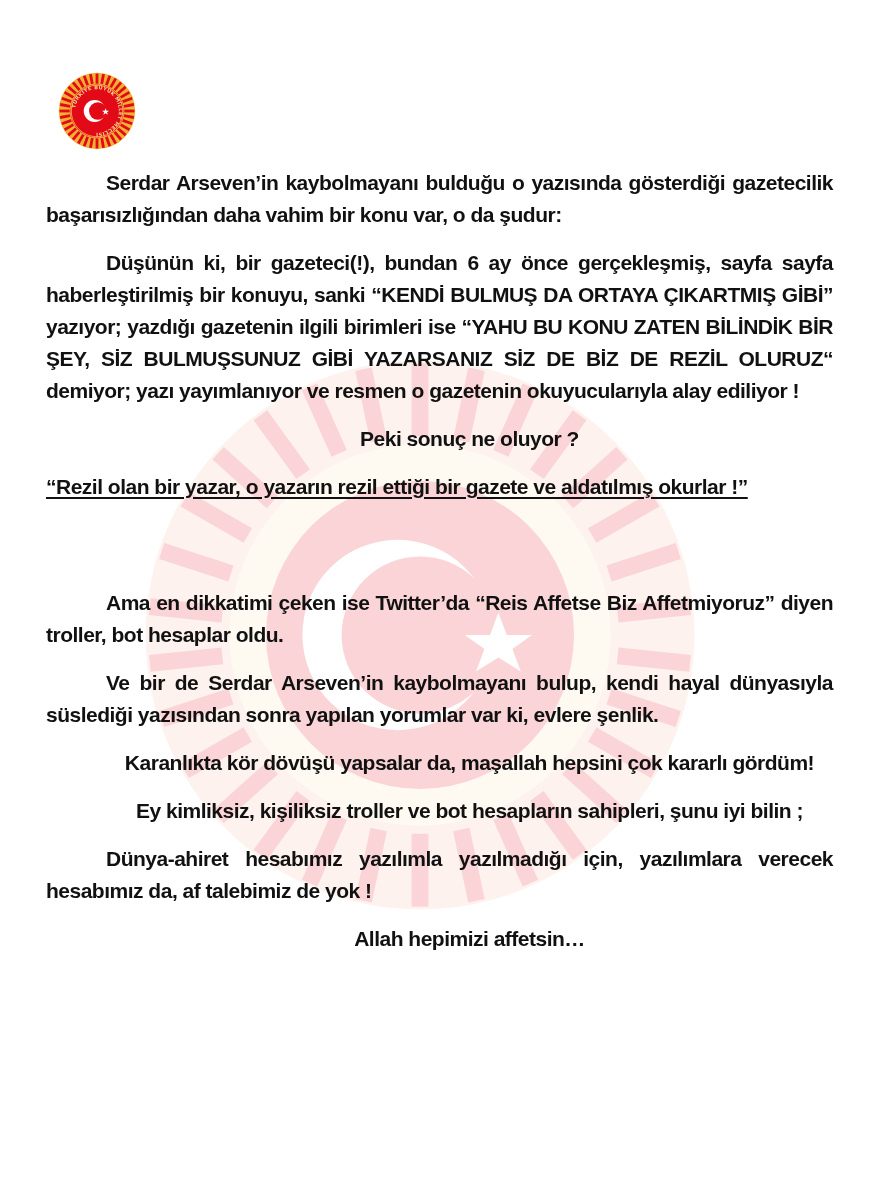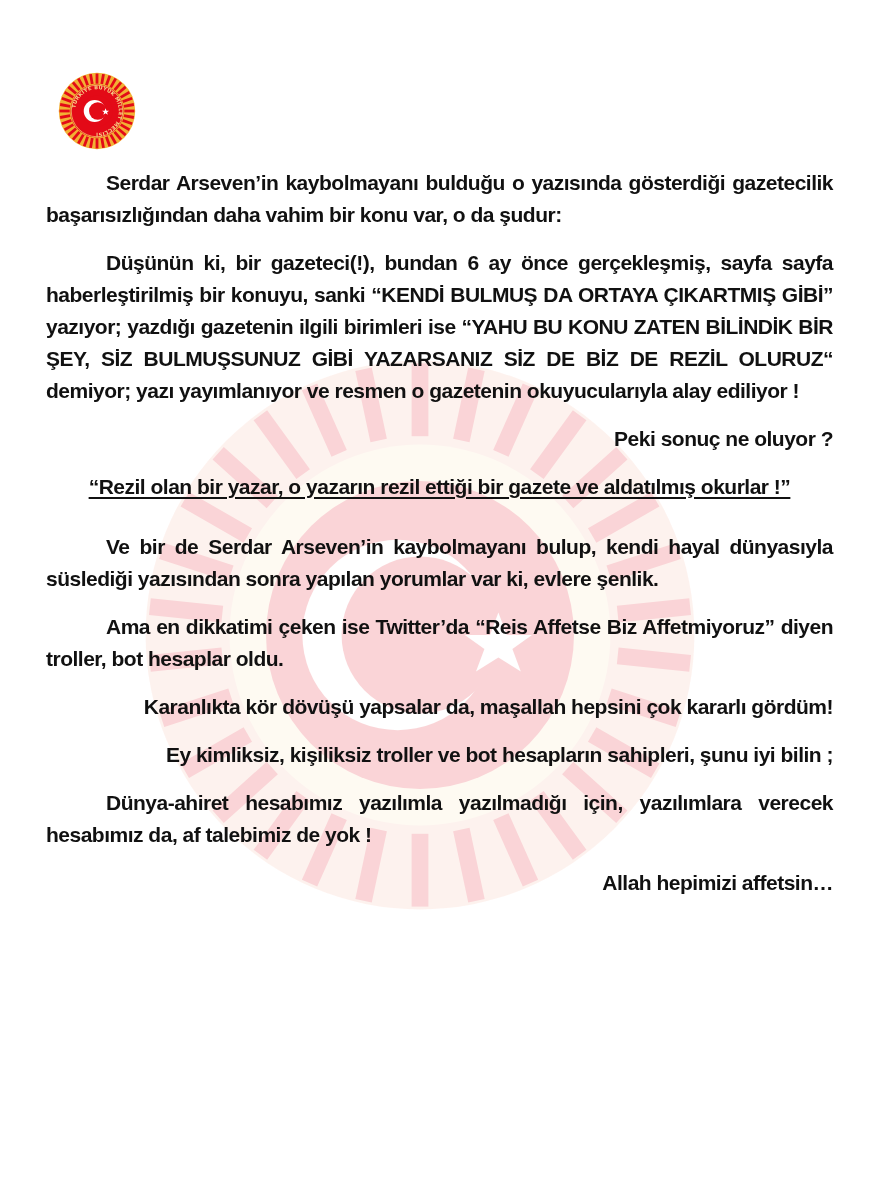--- a/index.html
+++ b/index.html
@@ -46,28 +46,28 @@
       font-size: 21px;
       line-height: 32px;
       letter-spacing: -0.5px;
     }
     .content p {
       margin: 0 0 16px 0;
       text-align: justify;
       text-indent: 60px;
     }
     .content p.no-justify {
-      text-align: right;
+      text-align: center;
     }
     .content p.quote {
       text-indent: 0;
       text-decoration: underline;
       text-underline-offset: 3px;
-      text-align: center;
-      margin-bottom: 28px;
+      text-align: left;
+      margin-bottom: 84px;
     }
   </style>
 </head>
 <body>
 
 <div class="page">
 
   <svg class="watermark" viewBox="0 0 200 200" xmlns="http://www.w3.org/2000/svg">
     <defs>
       <mask id="wm-crescent">
@@ -171,21 +171,21 @@
     <circle cx="47" cy="50" r="14" fill="#ffffff"></circle>
     <circle cx="51" cy="50" r="11.2" fill="#e30a17"></circle>
     <polygon fill="#ffffff" points="61,46.5 62.2,49.6 65.5,49.6 62.9,51.6 63.8,54.8 61,52.9 58.2,54.8 59.1,51.6 56.5,49.6 59.8,49.6"></polygon>
   </svg>
 
   <div class="content">
     <p>Serdar Arseven’in kaybolmayanı bulduğu o yazısında gösterdiği gazetecilik başarısızlığından daha vahim bir konu var, o da şudur:</p>
     <p>Düşünün ki, bir gazeteci(!), bundan 6 ay önce gerçekleşmiş, sayfa sayfa haberleştirilmiş bir konuyu, sanki “KENDİ BULMUŞ DA ORTAYA ÇIKARTMIŞ GİBİ” yazıyor; yazdığı gazetenin ilgili birimleri ise “YAHU BU KONU ZATEN BİLİNDİK BİR ŞEY, SİZ BULMUŞSUNUZ GİBİ YAZARSANIZ SİZ DE BİZ DE REZİL OLURUZ“ demiyor; yazı yayımlanıyor ve resmen o gazetenin okuyucularıyla alay ediliyor !</p>
     <p class="no-justify">Peki sonuç ne oluyor ?</p>
     <p class="quote">“Rezil olan bir yazar, o yazarın rezil ettiği bir gazete ve aldatılmış okurlar !”</p>
+    <p>Ama en dikkatimi çeken ise Twitter’da “Reis Affetse Biz Affetmiyoruz” diyen troller, bot hesaplar oldu.</p>
     <p>Ve bir de Serdar Arseven’in kaybolmayanı bulup, kendi hayal dünyasıyla süslediği yazısından sonra yapılan yorumlar var ki, evlere şenlik.</p>
-    <p>Ama en dikkatimi çeken ise Twitter’da “Reis Affetse Biz Affetmiyoruz” diyen troller, bot hesaplar oldu.</p>
     <p class="no-justify">Karanlıkta kör dövüşü yapsalar da, maşallah hepsini çok kararlı gördüm!</p>
     <p class="no-justify">Ey kimliksiz, kişiliksiz troller ve bot hesapların sahipleri, şunu iyi bilin ;</p>
     <p> Dünya-ahiret hesabımız yazılımla yazılmadığı için, yazılımlara verecek hesabımız da, af talebimiz de yok !</p>
     <p class="no-justify">Allah hepimizi affetsin…</p>
   </div>
 
 </div>
 
 </body></html>

